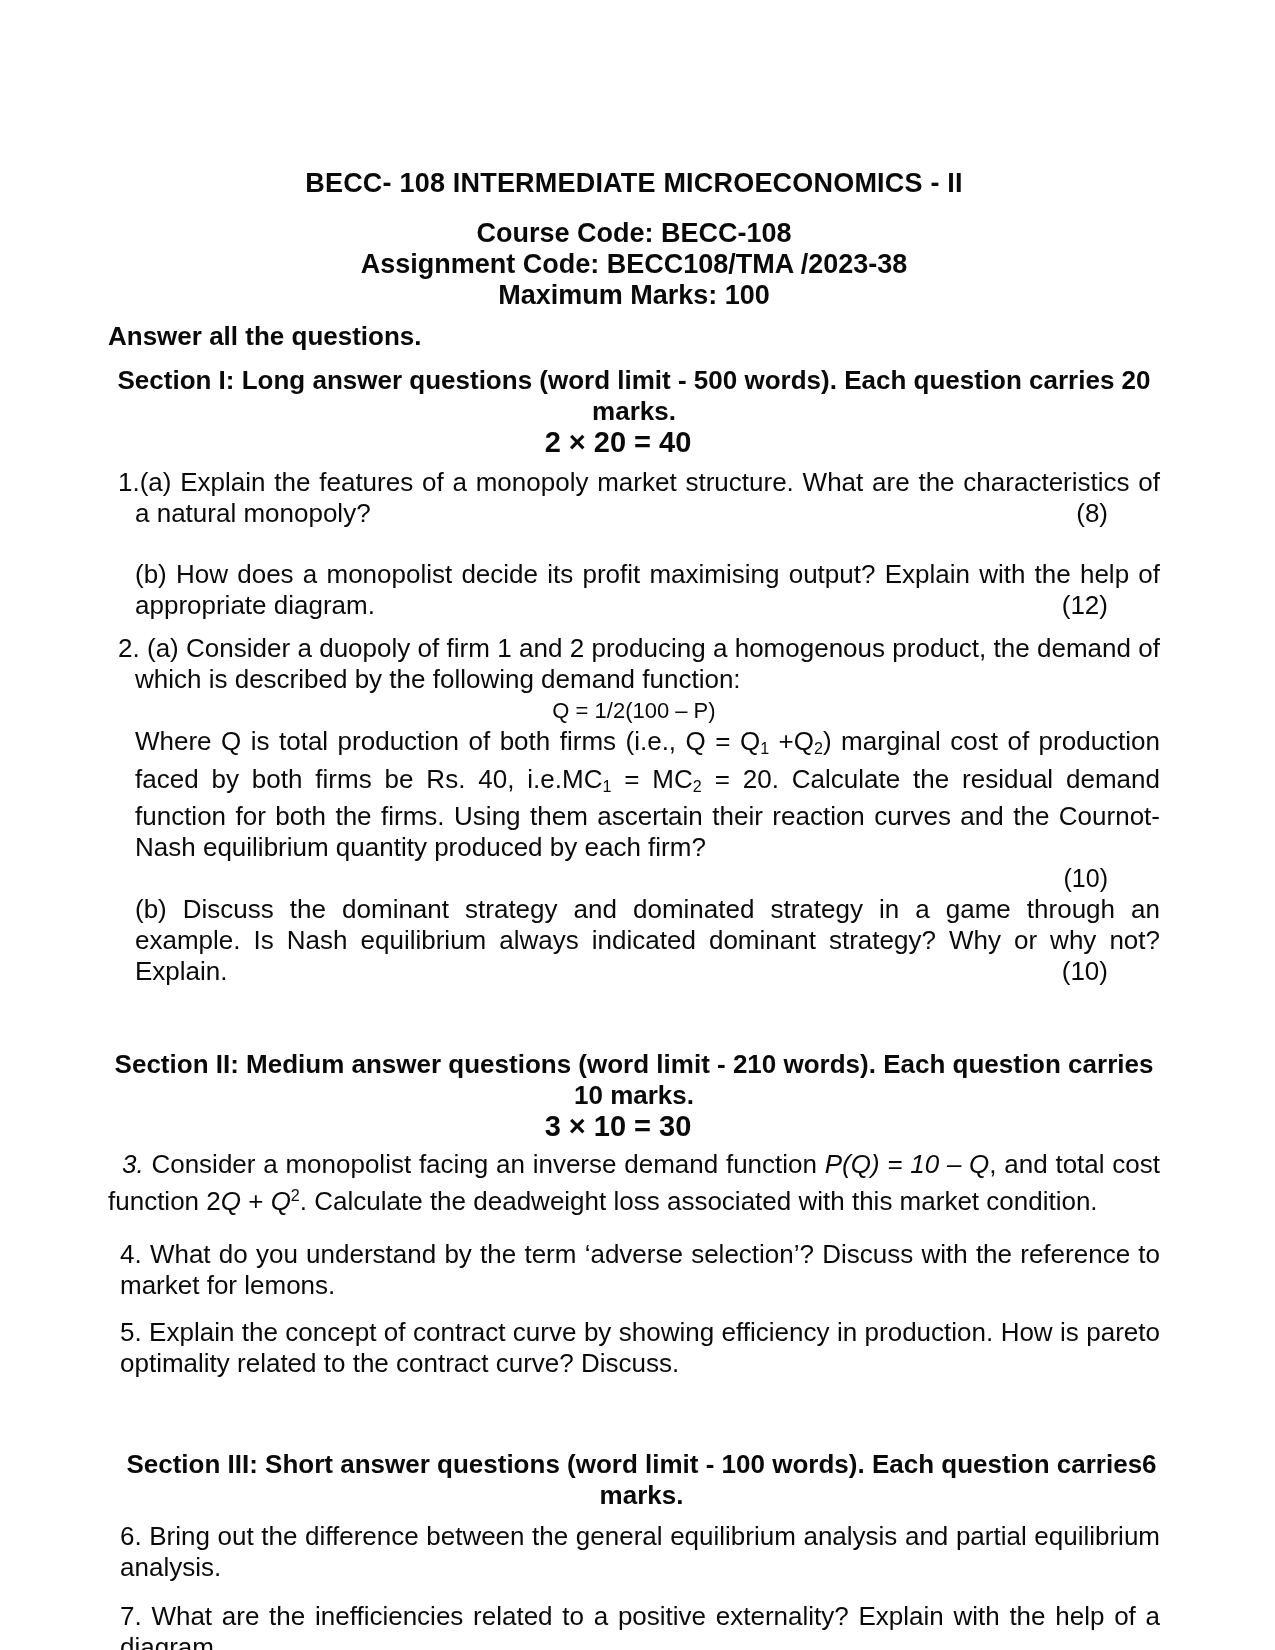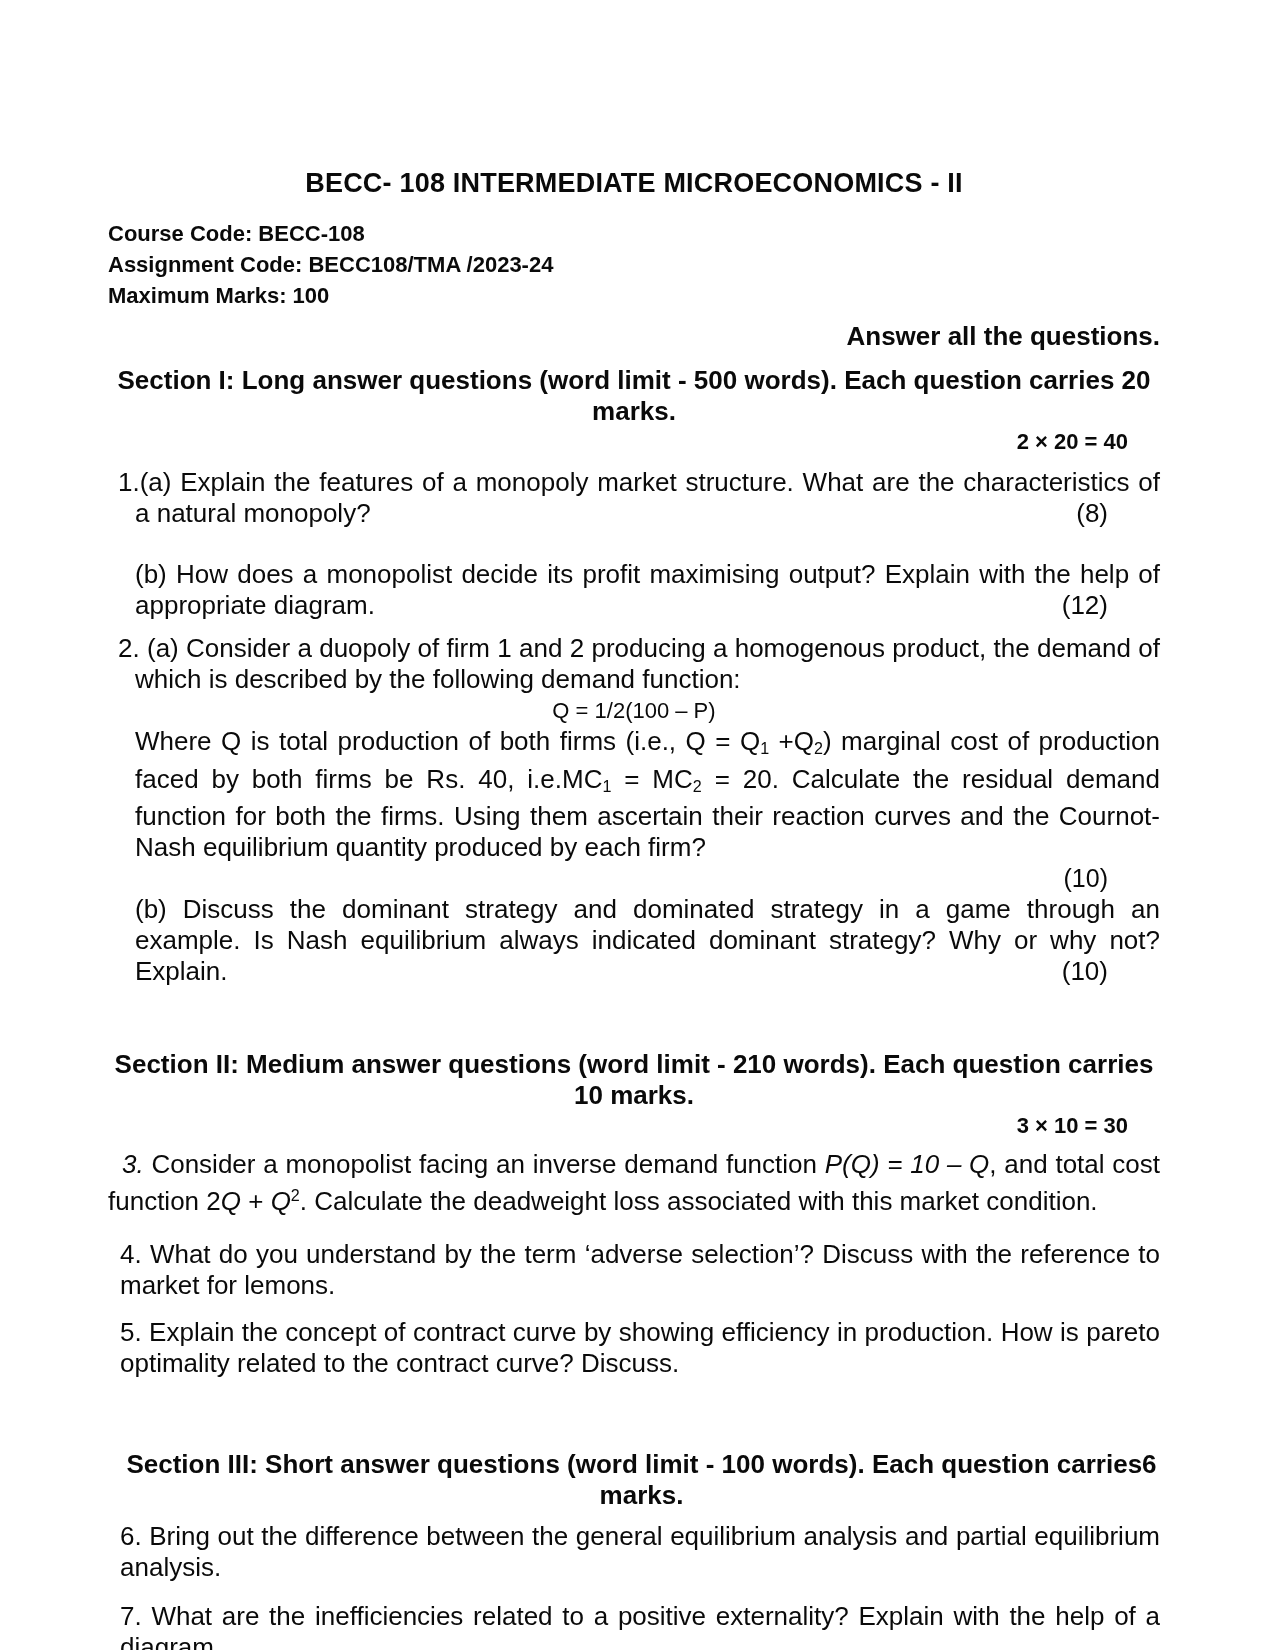--- a/index.html
+++ b/index.html
@@ -18,45 +18,44 @@
   .title{
     padding-top:168px;
     text-align:center;
     font-weight:bold;
     font-size:27px;
     line-height:30px;
     letter-spacing:0.2px;
   }
   .right-block{
     margin-top:20px;
-    text-align:left;
+    text-align:center;
     font-weight:bold;
-    font-size:22px;
+    font-size:27px;
     line-height:31px;
   }
   .instruction{
     margin-top:10px;
     font-weight:bold;
     font-size:26px;
     line-height:30px;
-    text-align:right;
   }
   .sec-heading{
     font-weight:bold;
     font-size:26px;
     line-height:31px;
     text-align:center;
   }
   .sec1-heading{margin-top:14px;}
   .sec2-heading{margin-top:62px;}
   .sec3-heading{margin-top:70px;padding-left:15px;}
   .total-line{
-    text-align:right;
+    text-align:center;
     font-weight:bold;
-    font-size:22px;
+    font-size:29px;
     line-height:30px;
     padding-right:32px;
   }
   .q{
     font-size:26px;
     line-height:31px;
     text-align:justify;
   }
   .hang{
     padding-left:27px;
@@ -103,21 +102,21 @@
 </head>
 <body>
 
 <div class="page">
   <div class="content">
 
     <div class="title">BECC- 108 INTERMEDIATE MICROECONOMICS - II</div>
 
     <div class="right-block">
       <div>Course Code: BECC-108</div>
-      <div>Assignment Code: BECC108/TMA /2023-24</div>
+      <div>Assignment Code: BECC108/TMA /2023-38</div>
       <div>Maximum Marks: 100</div>
     </div>
 
     <div class="instruction">Answer all the questions.</div>
 
     <div class="sec-heading sec1-heading">Section I: Long answer questions (word limit - 500 words). Each question carries 20 marks.</div>
     <div class="total-line">2 × 20 = 40</div>
 
     <div class="q hang q1a clearfix">
       <span>1.(a) Explain the features of a monopoly market structure. What are the characteristics of a natural monopoly?</span>

